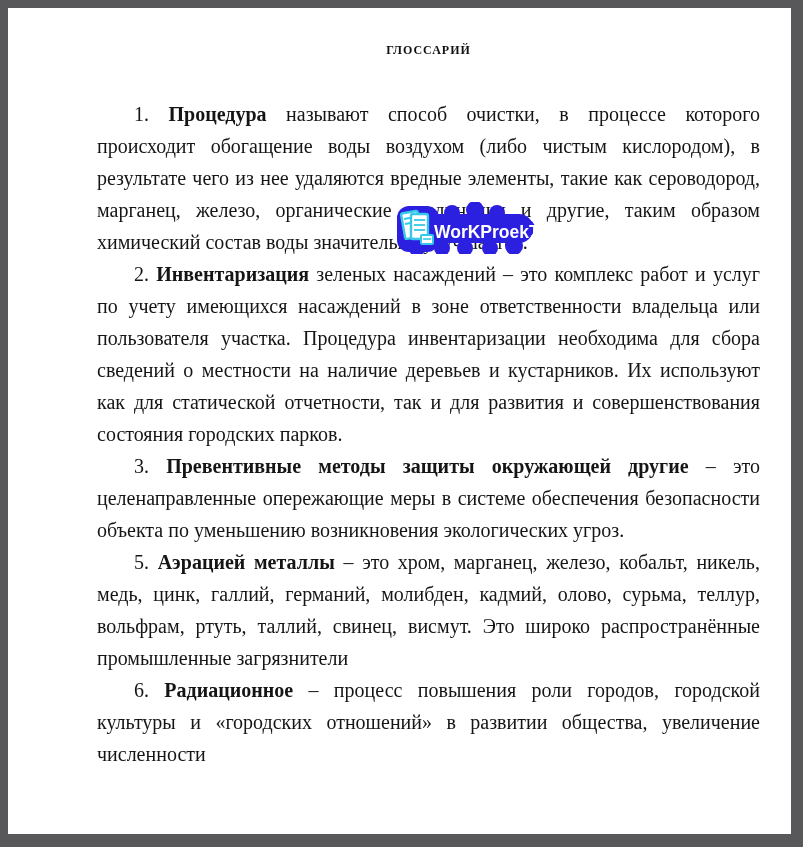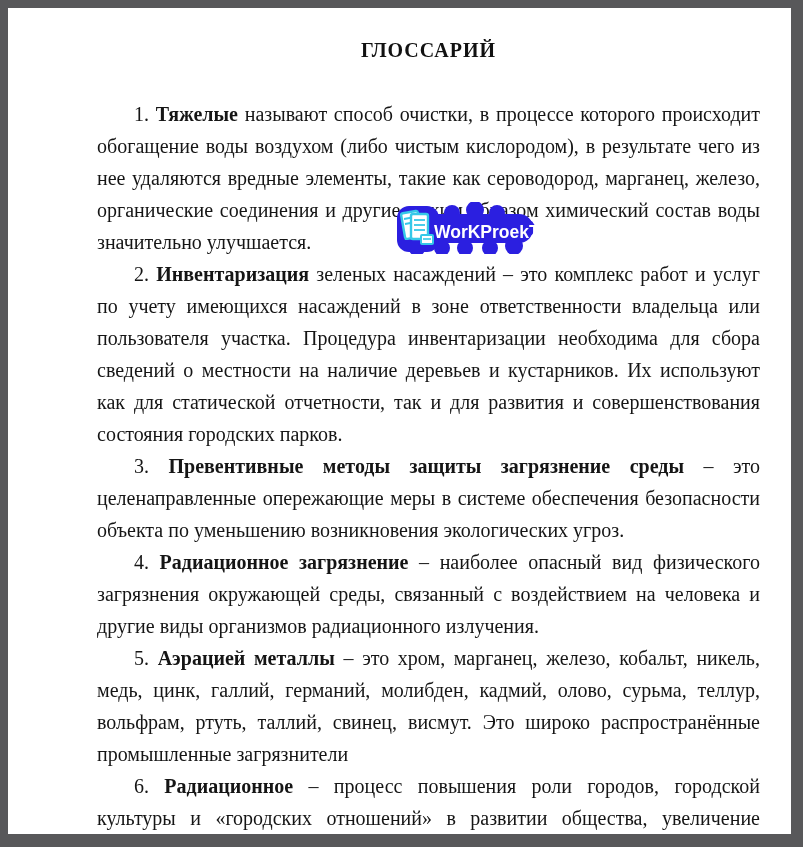--- a/index.html
+++ b/index.html
@@ -14,21 +14,21 @@
     position:absolute;
     left:8px;top:8px;
     width:783px;height:826px;
     background:#ffffff;
     overflow:hidden;
   }
   .content{
     padding:0 31px 0 89px;
   }
   .doc-title{
-    font-size:20px;
+    font-size:12px;
     line-height:32px;
     font-weight:bold;
     text-align:center;
     letter-spacing:1px;
     margin:26px 0 32px 0;
     color:#111;
   }
   .para{
     font-size:20px;
     line-height:32px;
@@ -46,27 +46,26 @@
   }
 </style>
 </head>
 <body>
 
 <div class="page">
   <div class="content">
 
     <h1 class="doc-title">ГЛОССАРИЙ</h1>
 
-    <p class="para"><span>1.</span> <span class="term">Тяжелые</span><span> называют способ очистки, в процессе которого происходит обогащение воды воздухом (либо чистым кислородом), в результате чего из нее удаляются вредные элементы, такие как сероводород, марганец, железо, органические соединения и другие, таким образом химический состав воды значительно улучшается.</span></p>
+    <p class="para"><span>1.</span> <span class="term">Процедура</span><span> называют способ очистки, в процессе которого происходит обогащение воды воздухом (либо чистым кислородом), в результате чего из нее удаляются вредные элементы, такие как сероводород, марганец, железо, органические соединения и другие, таким образом химический состав воды значительно улучшается.</span></p>
 
     <p class="para"><span>2.</span> <span class="term">Инвентаризация</span><span> зеленых насаждений – это комплекс работ и услуг по учету имеющихся насаждений в зоне ответственности владельца или пользователя участка. Процедура инвентаризации необходима для сбора сведений о местности на наличие деревьев и кустарников. Их используют как для статической отчетности, так и для развития и совершенствования состояния городских парков.</span></p>
 
-    <p class="para"><span>3.</span> <span class="term">Превентивные методы защиты загрязнение среды</span><span> – это целенаправленные опережающие меры в системе обеспечения безопасности объекта по уменьшению возникновения экологических угроз.</span></p>
+    <p class="para"><span>3.</span> <span class="term">Превентивные методы защиты окружающей другие</span><span> – это целенаправленные опережающие меры в системе обеспечения безопасности объекта по уменьшению возникновения экологических угроз.</span></p>
 
-    <p class="para"><span>4.</span> <span class="term">Радиационное загрязнение</span><span> – наиболее опасный вид физического загрязнения окружающей среды, связанный с воздействием на человека и другие виды организмов радиационного излучения.</span></p>
 
     <p class="para"><span>5.</span> <span class="term">Аэрацией металлы</span><span> – это хром, марганец, железо, кобальт, никель, медь, цинк, галлий, германий, молибден, кадмий, олово, сурьма, теллур, вольфрам, ртуть, таллий, свинец, висмут. Это широко распространённые промышленные загрязнители</span></p>
 
     <p class="para"><span>6.</span> <span class="term">Радиационное</span><span> – процесс повышения роли городов, городской культуры и «городских отношений» в развитии общества, увеличение численности</span></p>
 
   </div>
 </div>
 
 <div class="watermark">
   <svg width="140" height="52" viewBox="0 0 140 52" xmlns="http://www.w3.org/2000/svg">

